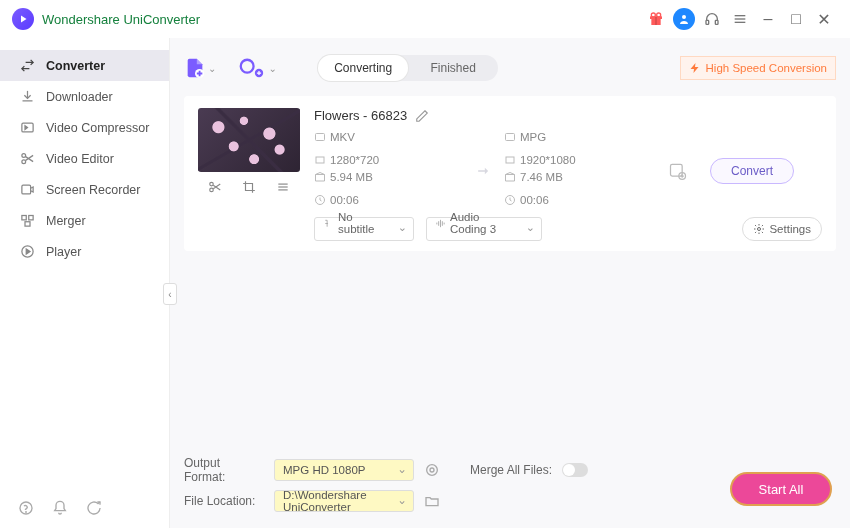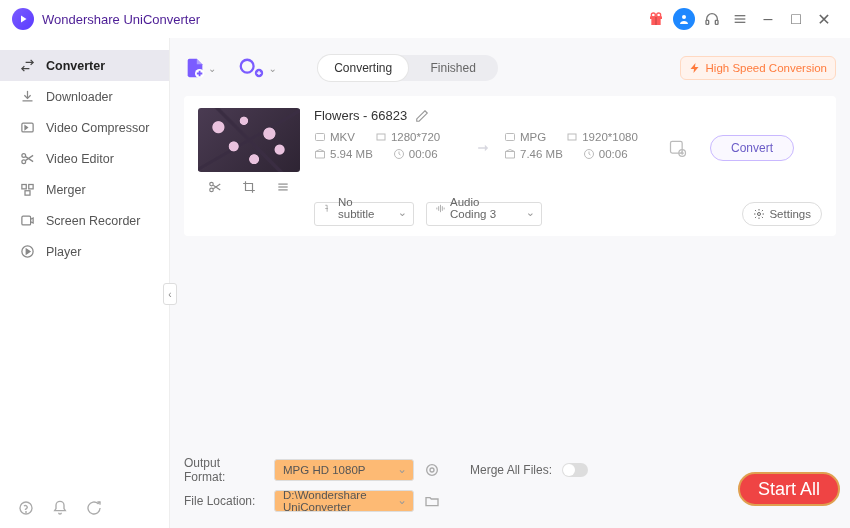--- a/index.html
+++ b/index.html
@@ -2,21 +2,21 @@
 <html><head>
 <meta charset="utf-8">
 <style>
 * { margin:0; padding:0; box-sizing:border-box; font-family:"Segoe UI", Arial, sans-serif; }
 body { width:850px; height:528px; background:#fff; overflow:hidden; position:relative; }
 
 
 .titlebar { height:38px; display:flex; align-items:center; padding:0 12px; }
 .logo { width:22px; height:22px; background:linear-gradient(135deg,#7b5cff,#5a3bff); border-radius:50%; display:flex; align-items:center; justify-content:center; }
 .logo svg { width:12px; height:12px; }
-.app-title { margin-left:8px; font-size:13px; color:#4c1d95; }
+.app-title { margin-left:8px; font-size:13px; color:#15803d; }
 .titlebar-spacer { flex:1; }
 .titlebar-icon { width:28px; height:28px; display:flex; align-items:center; justify-content:center; cursor:pointer; color:#666; }
 .avatar { width:22px; height:22px; border-radius:50%; background:#1e88ff; display:flex; align-items:center; justify-content:center; color:#fff; }
 
 
 .main { display:flex; height:calc(100% - 38px); }
 .sidebar { width:170px; border-right:1px solid #eee; padding-top:12px; display:flex; flex-direction:column; position:relative; }
 .sidebar-item { height:31px; display:flex; align-items:center; padding-left:20px; font-size:12.5px; color:#555; cursor:pointer; gap:10px; }
 .sidebar-item.active { background:#e9e8ef; color:#222; font-weight:600; }
 .sidebar-item .icon { width:16px; color:#888; display:flex; align-items:center; }
@@ -26,21 +26,21 @@
 .sidebar-bottom .ficon { color:#aaa; cursor:pointer; }
 
 .content { flex:1; background:#f8f8fa; display:flex; flex-direction:column; padding:10px 14px 10px 14px; }
 
 
 .toprow { display:flex; align-items:center; height:40px; gap:10px; margin-bottom:8px; }
 .tool-btn { display:flex; align-items:center; cursor:pointer; color:#7b5cff; gap:2px; }
 .seg { display:flex; background:#ececf0; border-radius:14px; height:26px; margin-left:auto; position:relative; left:-70px; }
 .seg-item { width:90px; text-align:center; line-height:26px; font-size:12px; color:#666; cursor:pointer; }
 .seg-item.active { background:#fff; border-radius:14px; color:#333; box-shadow:0 0 0 1px #e5e5e5; }
-.hsc { margin-left:auto; background:#fff3ed; border:1px solid #ffd9c2; color:#ff7b3d; font-size:11.5px; padding:5px 8px; border-radius:6px; display:flex; align-items:center; gap:5px; cursor:pointer; }
+.hsc { margin-left:auto; background:#fff3ed; border:1px solid #ffd9c2; color:#ff7b3d; font-size:11.5px; padding:5px 8px; border-radius:0; display:flex; align-items:center; gap:5px; cursor:pointer; }
 
 
 .card { background:#fff; border-radius:4px; padding:12px 14px 10px 14px; }
 .card-top { display:flex; gap:14px; }
 .thumb-col { width:102px; }
 .thumb { width:102px; height:64px; border-radius:3px; background:linear-gradient(135deg,#4a3b52 0%,#2e2433 100%); position:relative; overflow:hidden; }
 .thumb::before { content:""; position:absolute; inset:0; background:
   radial-gradient(circle at 20% 30%,#e9c2de 0 6%,transparent 7%),
   radial-gradient(circle at 45% 20%,#e9c2de 0 5%,transparent 6%),
   radial-gradient(circle at 70% 40%,#e9c2de 0 7%,transparent 8%),
@@ -52,43 +52,43 @@
 .thumb-tools { display:flex; justify-content:space-around; margin-top:6px; }
 .thumb-tools .ti { width:18px; height:18px; display:flex; align-items:center; justify-content:center; color:#888; cursor:pointer; }
 
 .info-col { flex:1; }
 .fname-row { display:flex; align-items:center; gap:8px; margin-bottom:8px;text-align:right; }
 .fname { font-size:13px; color:#333; }
 .edit-icon { color:#999; cursor:pointer; }
 
 .meta-row { display:flex; align-items:center; gap:10px; }
 .meta-block { width:150px; }
-.meta-line { display:flex; gap:20px; font-size:11.5px; color:#888; margin-bottom:5px; }
+.meta-line { display:flex; gap:11px; font-size:11.5px; color:#888; margin-bottom:5px;flex-direction:column; }
 .meta-item { display:flex; align-items:center; gap:4px; }
 .arrow { color:#ccc; }
 .fmt-icon { color:#bbb; cursor:pointer; }
 .convert-btn { border:1px solid #c9b8ff; background:#faf8ff; color:#6b5cc7; font-size:12px; padding:5px 20px; border-radius:13px; cursor:pointer; }
 
 .card-bottom { display:flex; align-items:center; gap:12px; margin-top:6px; padding-left:116px; }
 .dd { border:1px solid #ddd; background:#fff; height:24px; font-size:11.5px; color:#666; padding:0 22px 12px 8px; border-radius:3px; display:flex; align-items:center; position:relative; cursor:pointer; }
 .dd::after { content:"⌄"; position:absolute; right:6px; top:3px; color:#999; font-size:11px; }
 .dd .pre { margin-right:4px; color:#aaa; display:flex; }
 .settings-btn { margin-left:auto; border:1px solid #ddd; background:#fff; height:24px; font-size:11.5px; color:#666; padding:0 10px; border-radius:12px; display:flex; align-items:center; gap:4px; cursor:pointer; }
 
 
 .footer { margin-top:auto; padding-top:10px; }
 .frow { display:flex; align-items:center; gap:10px; font-size:12px; color:#666; margin-bottom:6px; }
 .flabel { width:80px; }
-.fdd { border:1px solid #ddd; background:#fdba74; height:22px; width:140px; font-size:11.5px; color:#555; padding:0 20px 0 8px; border-radius:3px; display:flex; align-items:center; position:relative; cursor:pointer; }
+.fdd { border:1px solid #ddd; background:#fef9c3; height:22px; width:140px; font-size:11.5px; color:#555; padding:0 20px 0 8px; border-radius:3px; display:flex; align-items:center; position:relative; cursor:pointer; }
 .fdd::after { content:"⌄"; position:absolute; right:6px; top:2px; color:#999; }
 .location-icon { color:#aaa; cursor:pointer; }
 .merge-label { margin-left:20px; }
 .toggle { width:26px; height:14px; background:#ddd; border-radius:7px; position:relative; cursor:pointer; }
 .toggle::after { content:""; width:12px; height:12px; background:#fff; border-radius:50%; position:absolute; left:1px; top:1px; }
-.start-all { position:absolute; right:10px; bottom:22px; width:102px; height:34px; background:#ef4444; color:#fff; border:2px solid #e0a050; border-radius:19px; font-size:18px; display:flex; align-items:center; justify-content:center; cursor:pointer; }
+.start-all { position:absolute; right:18px; bottom:22px; width:102px; height:34px; background:#ec4899; color:#fff; border:2px solid #e0a050; border-radius:19px; font-size:13px; display:flex; align-items:center; justify-content:center; cursor:pointer; }
 
 svg { display:block; }
 </style>
 </head>
 <body>
 
 <div class="titlebar">
   <div class="logo">
     <svg viewBox="0 0 24 24" fill="#fff">
         <path d="M8 5v14l11-7z"></path>
@@ -177,35 +177,35 @@
             <circle cx="6" cy="7" r="3"></circle>
             <circle cx="6" cy="17" r="3"></circle>
             <path d="M9 9l12 8M9 15l12-8"></path>
           </svg>
         </span>
       <span>Video Editor</span>
     </div>
     <div class="sidebar-item">
       <span class="icon">
           <svg width="15" height="15" viewBox="0 0 24 24" fill="none" stroke="currentColor" stroke-width="2">
+            <rect x="3" y="5" width="14" height="14" rx="2"></rect>
+            <path d="M17 10l4-2v8l-4-2"></path>
+          </svg>
+        </span>
+      <span>Screen Recorder</span>
+    </div>
+    <div class="sidebar-item">
+      <span class="icon">
+          <svg width="15" height="15" viewBox="0 0 24 24" fill="none" stroke="currentColor" stroke-width="2">
             <rect x="3" y="4" width="7" height="7"></rect>
             <rect x="14" y="4" width="7" height="7"></rect>
             <rect x="8" y="14" width="8" height="7"></rect>
           </svg>
         </span>
       <span>Merger</span>
-    </div>
-    <div class="sidebar-item">
-      <span class="icon">
-          <svg width="15" height="15" viewBox="0 0 24 24" fill="none" stroke="currentColor" stroke-width="2">
-            <rect x="3" y="5" width="14" height="14" rx="2"></rect>
-            <path d="M17 10l4-2v8l-4-2"></path>
-          </svg>
-        </span>
-      <span>Screen Recorder</span>
     </div>
     <div class="sidebar-item">
       <span class="icon">
           <svg width="15" height="15" viewBox="0 0 24 24" fill="none" stroke="currentColor" stroke-width="2">
             <circle cx="12" cy="12" r="9"></circle>
             <path d="M10 8l6 4-6 4z" fill="currentColor"></path>
           </svg>
         </span>
       <span>Player</span>
     </div>

